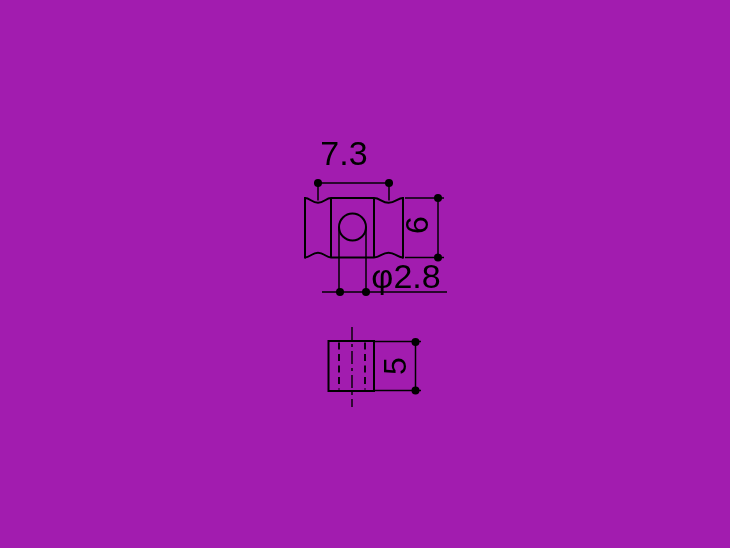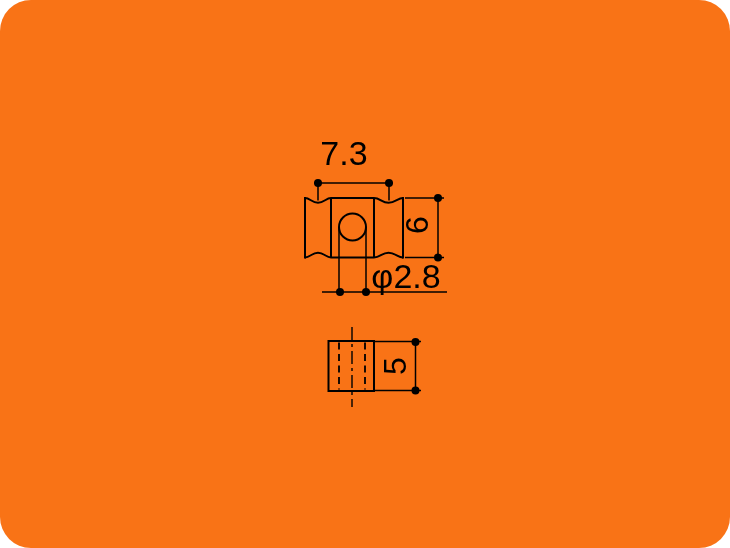--- a/index.html
+++ b/index.html
@@ -7,22 +7,21 @@
     padding: 0;
     width: 730px;
     height: 548px;
     background: #ffffff;
     overflow: hidden;
   }
   #stage {
     position: relative;
     width: 730px;
     height: 548px;
-    background: #f97316;
-    border-radius: 31px;
+    background: #a21caf;
   }
   svg { display: block; }
   .outline  { stroke: #000000; stroke-width: 2;   fill: none; }
   .dimline  { stroke: #000000; stroke-width: 1.5; fill: none; }
   .extline  { stroke: #000000; stroke-width: 1.5; fill: none; }
   .hidden-l { stroke: #000000; stroke-width: 1.8; fill: none; stroke-dasharray: 7 4.5; }
   .center-l { stroke: #000000; stroke-width: 1.4; fill: none; stroke-dasharray: 13 4 3 4; }
   .dot      { fill: #000000; stroke: none; }
   text {
     font-family: "Liberation Sans", "DejaVu Sans", sans-serif;

